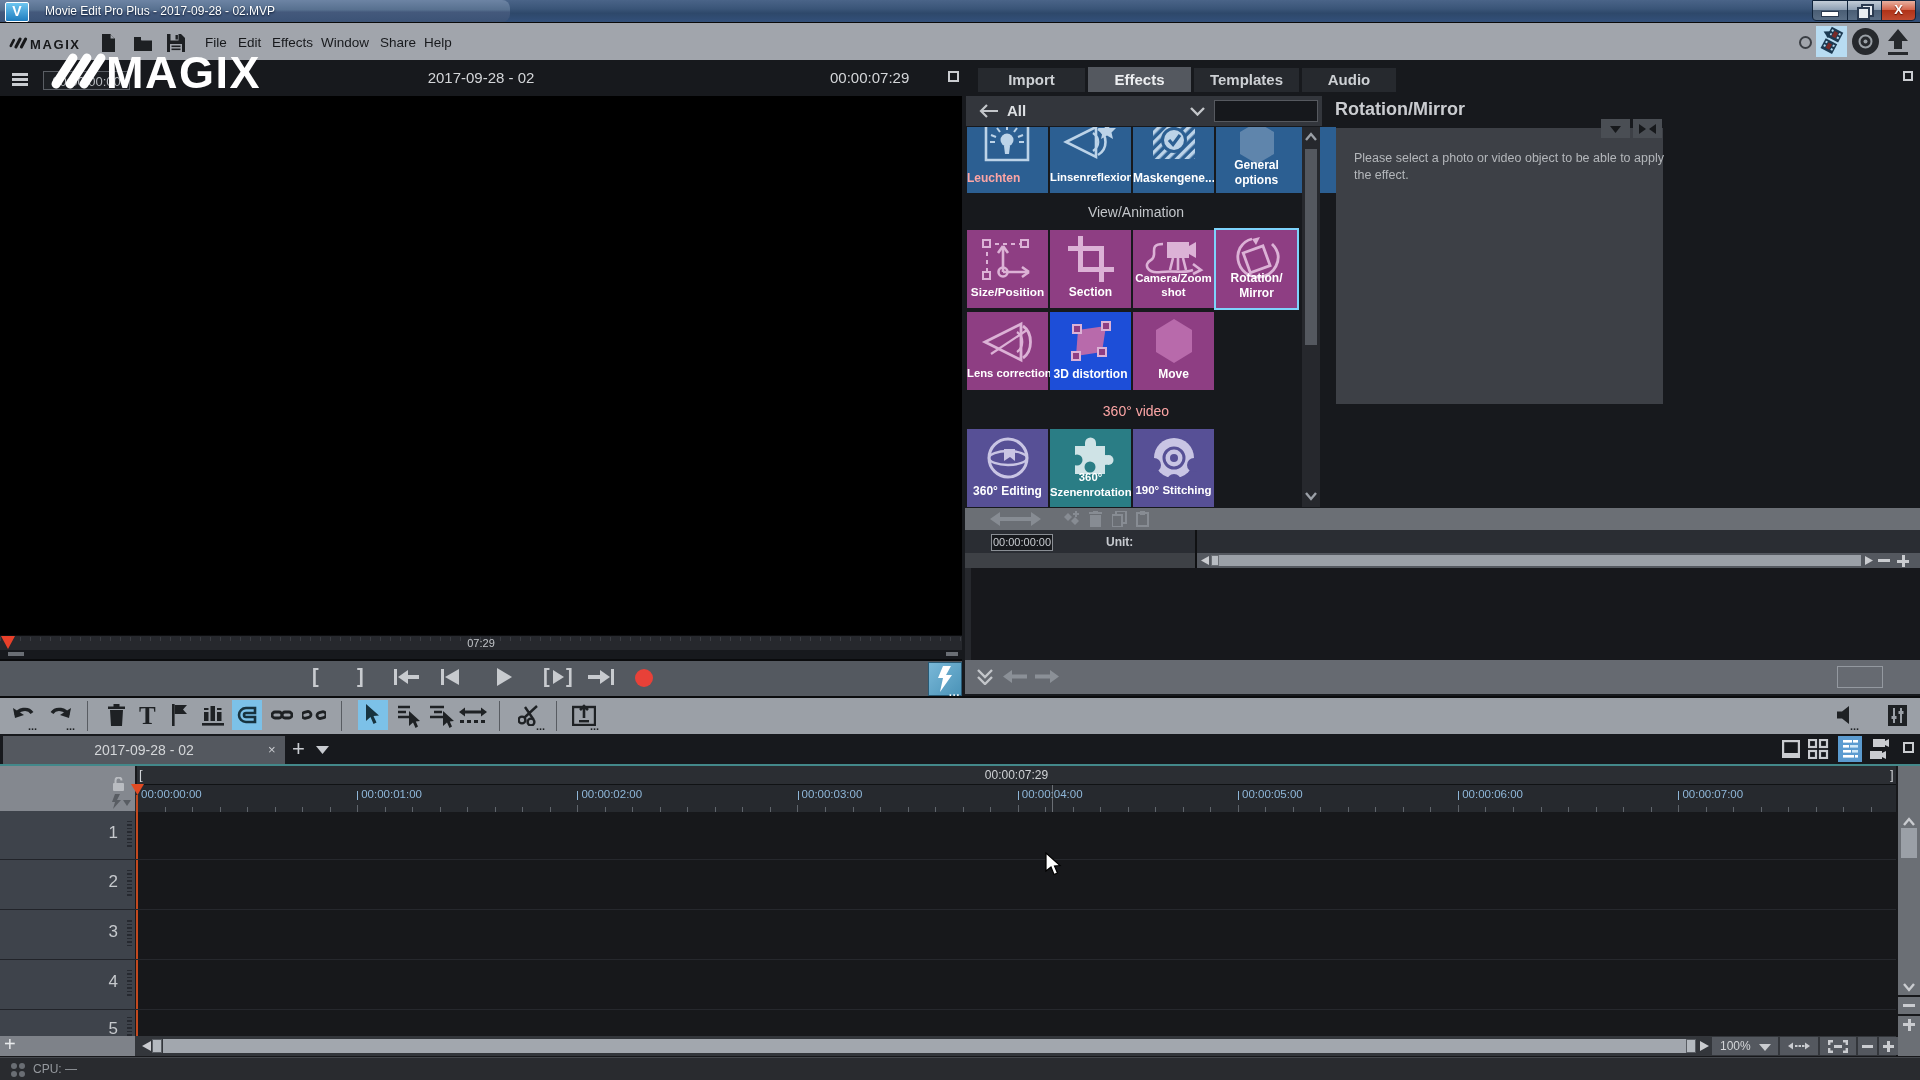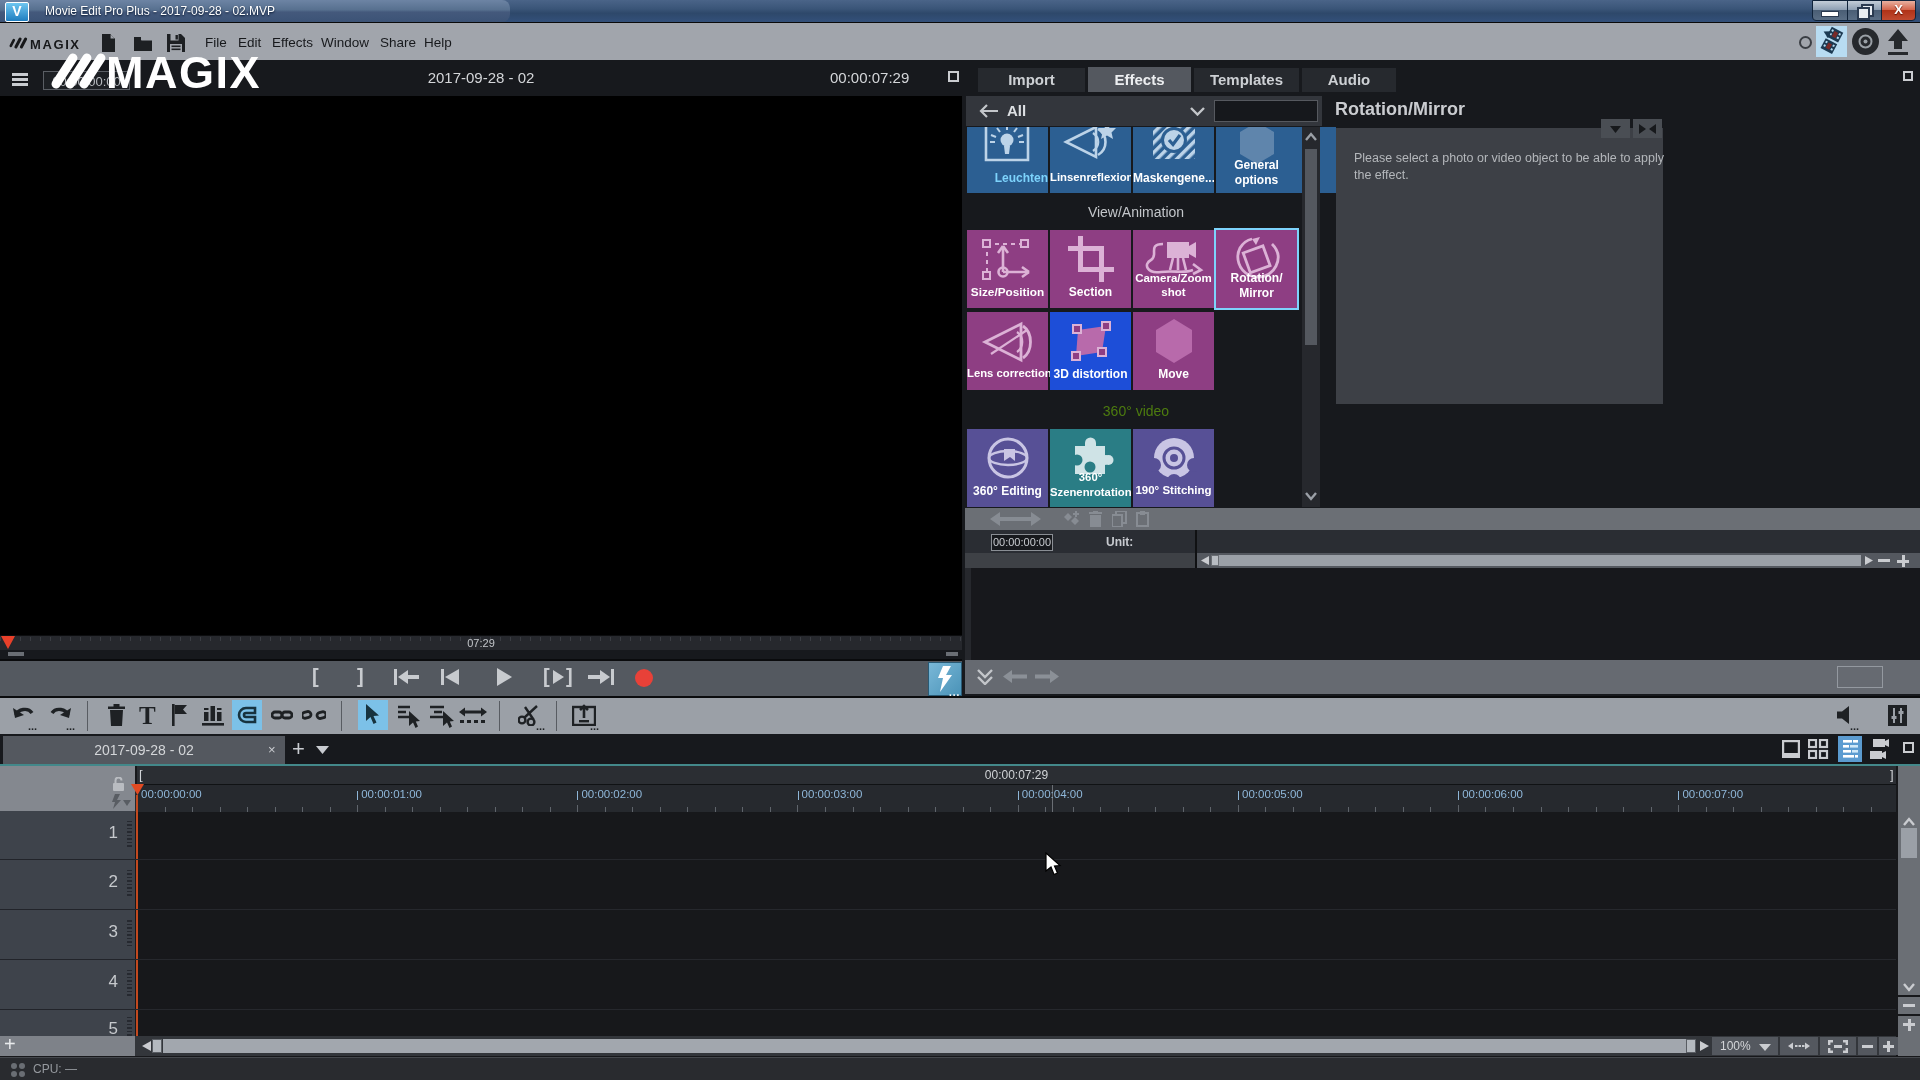--- a/index.html
+++ b/index.html
@@ -203,21 +203,21 @@
     <g stroke="#bcd3e8" stroke-width="2">
       <line x1="25" y1="8" x2="25" y2="3"></line>
           <line x1="18" y1="10" x2="15" y2="6"></line>
           <line x1="32" y1="10" x2="35" y2="6"></line>
       <line x1="14" y1="15" x2="9" y2="13"></line>
           <line x1="36" y1="15" x2="41" y2="13"></line>
       <line x1="13" y1="20" x2="8" y2="20"></line>
           <line x1="37" y1="20" x2="42" y2="20"></line>
     </g>
   </svg>
-  <div class="abs" style="left:0;top:44px;width:81px;text-align:right;color:#7dd3fc;font-size:12px;font-weight:bold;white-space:nowrap;">Leuchten</div>
+  <div class="abs" style="left:0;top:44px;width:81px;text-align:left;color:#fca5a5;font-size:12px;font-weight:bold;white-space:nowrap;">Leuchten</div>
 </div>
 <div class="abs" style="left:1050px;top:127px;width:81px;height:66px;background:#2c5f92;overflow:hidden;">
   <svg class="abs" style="left:13px;top:-5px;" width="56" height="46" viewBox="0 0 56 46">
     <path d="M3 20 L33 5 L33 35 Z" fill="none" stroke="#bcd3e8" stroke-width="2.6"></path>
     <path d="M35 7 C45 13 45 27 35 33" fill="none" stroke="#bcd3e8" stroke-width="2.6"></path>
     <path d="M30 11 C37 16 37 24 30 29" fill="none" stroke="#bcd3e8" stroke-width="2.2"></path>
     <path d="M44 0 L46.5 6 L53 6 L48.5 10.5 L50 17 L44 13.5 L38 17 L39.5 10.5 L35 6 L41.5 6 Z" fill="#bcd3e8"></path>
   </svg>
   <div class="abs" style="left:0;top:44px;width:81px;text-align:center;color:#fff;font-size:11.3px;font-weight:bold;white-space:nowrap;">Linsenreflexion</div>
 </div>
@@ -315,21 +315,21 @@
   </svg>
   <div class="abs" style="left:0;top:55px;width:81px;text-align:center;color:#fff;font-size:12px;font-weight:bold;white-space:nowrap;">3D distortion</div>
 </div>
 <div class="abs" style="left:1133px;top:312px;width:81px;height:78px;background:#8e3e83;">
   <svg class="abs" style="left:20px;top:6px;" width="42" height="46" viewBox="0 0 42 46">
     <path d="M21 1 L39 12 L39 34 L21 45 L3 34 L3 12 Z" fill="#b86aab"></path>
   </svg>
   <div class="abs" style="left:0;top:55px;width:81px;text-align:center;color:#fff;font-size:12px;font-weight:bold;white-space:nowrap;">Move</div>
 </div>
 
-<div class="abs" style="left:966px;top:403px;width:340px;text-align:center;color:#4d7c0f;font-size:14px;">360° video</div>
+<div class="abs" style="left:966px;top:403px;width:340px;text-align:center;color:#fca5a5;font-size:14px;">360° video</div>
 
 <div class="abs" style="left:967px;top:429px;width:81px;height:78px;background:#575096;">
   <svg class="abs" style="left:18px;top:6px;" width="46" height="46" viewBox="0 0 46 46">
     <circle cx="23" cy="23" r="19" fill="none" stroke="#c9c5e4" stroke-width="3"></circle>
     <ellipse cx="23" cy="23" rx="19" ry="7" fill="none" stroke="#c9c5e4" stroke-width="2.4"></ellipse>
     <path d="M14 14 L30 14 L30 26 L25 22 L19 26 L19 14" fill="#c9c5e4"></path>
   </svg>
   <div class="abs" style="left:0;top:55px;width:81px;text-align:center;color:#fff;font-size:12px;font-weight:bold;white-space:nowrap;">360° Editing</div>
 </div>
 <div class="abs" style="left:1050px;top:429px;width:81px;height:78px;background:#2a7d85;">

